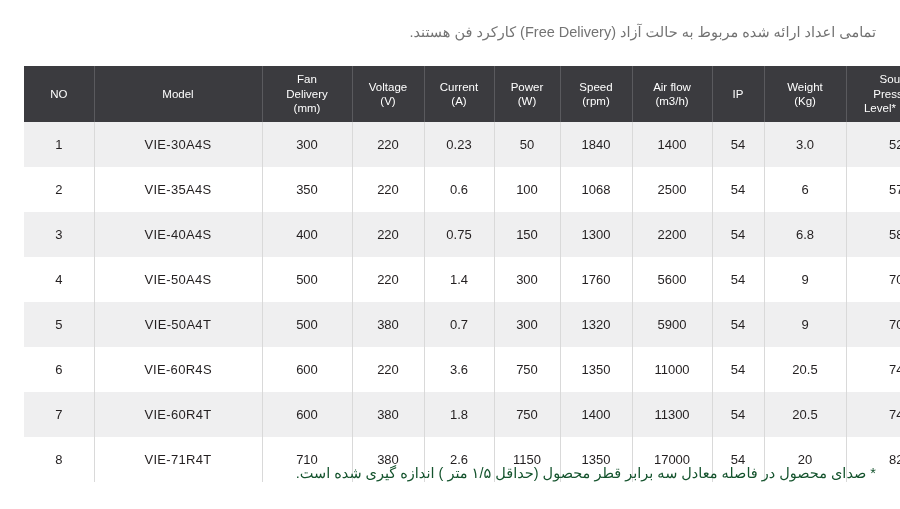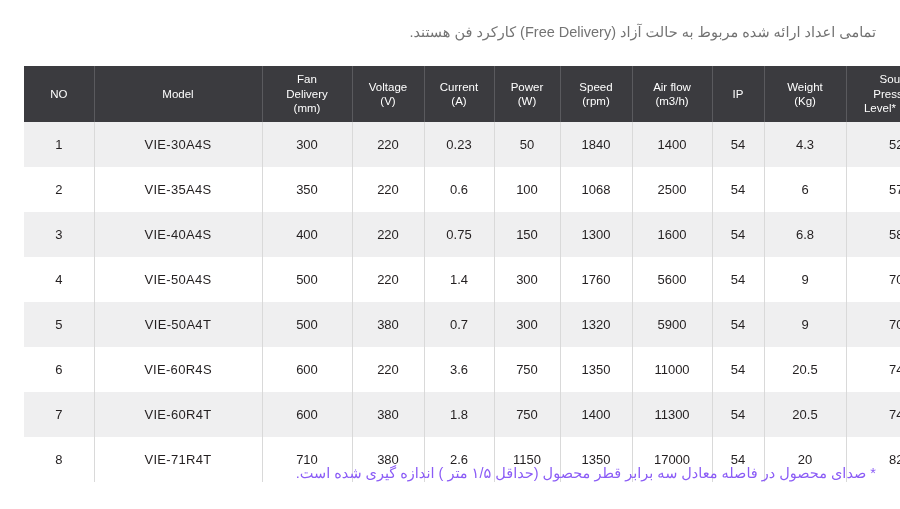--- a/index.html
+++ b/index.html
@@ -31,21 +31,21 @@
     color: #737373;
     line-height: 1.4;
   }
   .note-bottom {
     position: absolute;
     bottom: 26px;
     right: 24px;
     left: 24px;
     direction: rtl;
     font-size: 14.5px;
-    color: #8b5cf6;
+    color: #14532d;
     line-height: 1.4;
   }
   .table-wrap {
     position: absolute;
     top: 66px;
     left: 24px;
     width: 852px;
   }
   table.spec {
     border-collapse: collapse;
@@ -165,21 +165,21 @@
         <tr class="odd">
           <td>1</td>
           <td class="model">VIE-30A4S</td>
           <td>300</td>
           <td>220</td>
           <td>0.23</td>
           <td>50</td>
           <td>1840</td>
           <td>1400</td>
           <td>54</td>
-          <td>4.3</td>
+          <td>3.0</td>
           <td>52</td>
         </tr>
         <tr class="even">
           <td>2</td>
           <td class="model">VIE-35A4S</td>
           <td>350</td>
           <td>220</td>
           <td>0.6</td>
           <td>100</td>
           <td>1068</td>
@@ -189,21 +189,21 @@
           <td>57</td>
         </tr>
         <tr class="odd">
           <td>3</td>
           <td class="model">VIE-40A4S</td>
           <td>400</td>
           <td>220</td>
           <td>0.75</td>
           <td>150</td>
           <td>1300</td>
-          <td>1600</td>
+          <td>2200</td>
           <td>54</td>
           <td>6.8</td>
           <td>58</td>
         </tr>
         <tr class="even">
           <td>4</td>
           <td class="model">VIE-50A4S</td>
           <td>500</td>
           <td>220</td>
           <td>1.4</td>

